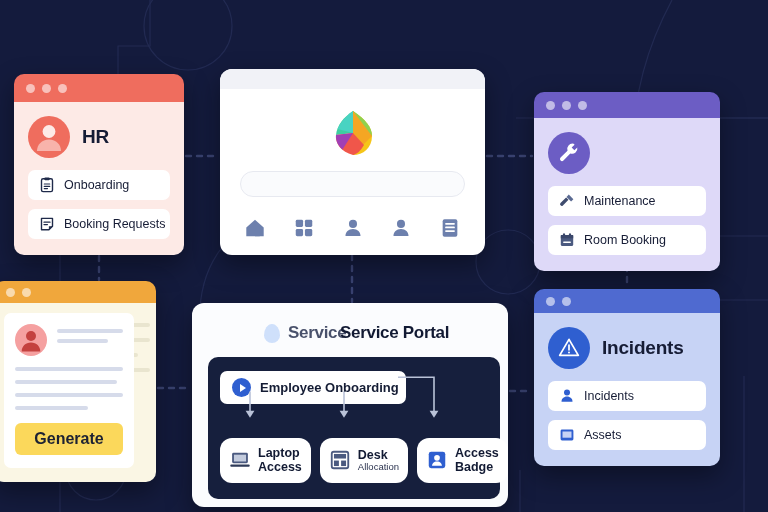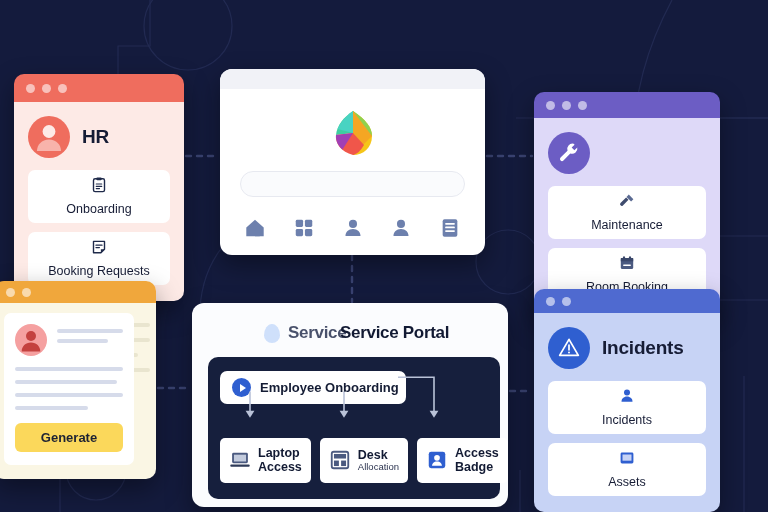--- a/index.html
+++ b/index.html
@@ -21,21 +21,21 @@
   .dot { width:9px; height:9px; border-radius:50%; background:rgba(255,255,255,.58); }
   .body { padding:14px 14px 16px; }
 
   .avatar-row { display:flex; align-items:center; gap:12px; margin-bottom:12px; }
   .avatar { width:42px; height:42px; border-radius:50%; display:flex;
             align-items:center; justify-content:center; flex:none; position:relative;
             overflow:hidden; }
   .card-title { font-size:19px; font-weight:bold; color:#161c35; letter-spacing:-.2px; }
 
   .row { display:flex; align-items:center; gap:9px; background:#fff;
-         border-radius:7px; padding:7px 11px; margin-top:9px;flex-direction:column; }
+         border-radius:7px; padding:7px 11px; margin-top:9px; }
   .row:first-of-type { margin-top:0; }
   .row-label { font-size:12.5px; color:#161c35; font-weight:500; white-space:nowrap; }
   .row-ico { width:16px; height:16px; flex:none; display:block; }
 
   
   #hr { left:14px; top:74px; width:170px; }
   #hr .bar { background:#ef6d5e; height:28px; }
   #hr .body { background:#fdeae6; }
 
   
@@ -67,21 +67,21 @@
   #gen .body { background:#faf6e4; padding:10px 22px 14px 10px; min-height:160px;
                position:relative; }
   .gencard { background:#fff; border-radius:7px; padding:11px 11px 13px;
              position:relative; z-index:2; }
   .gen-head { display:flex; gap:10px; align-items:flex-start; margin-bottom:11px; }
   .gen-av { width:32px; height:32px; border-radius:50%; flex:none; overflow:hidden;
             position:relative; background:#f5a0a0; }
   .gen-lines { flex:1; padding-top:5px; display:flex; flex-direction:column; gap:6px; }
   .sk { height:4px; border-radius:2px; background:#d6dbea; }
   .gen-body { display:flex; flex-direction:column; gap:9px; margin-bottom:13px; }
-  .gen-btn { background:#fbd85b; color:#1d2233; font-size:13px; font-weight:bold;
+  .gen-btn { background:#fbd85b; color:#1d2233; font-size:16px; font-weight:bold;
              border:none; border-radius:6px; padding:7px 0; width:100%;
              text-align:center; cursor:pointer; }
   .behind { position:absolute; right:6px; top:20px; width:44px;
             display:flex; flex-direction:column; gap:11px; z-index:1; }
   .behind .sk { background:#e9e5cf; }
 
   
   #sp { left:192px; top:303px; width:316px; background:#fbfcfe;
         border-radius:12px; overflow:visible; }
   .sp-head { height:46px; display:flex; align-items:center; justify-content:center;
@@ -96,21 +96,21 @@
                padding:14px 12px 16px; position:relative; }
   .flow-top { background:#ffffff; border-radius:7px; padding:7px 12px;
               display:flex; align-items:center; gap:9px; width:186px; }
   .flow-top-label { font-size:13px; font-weight:bold; color:#141c34; white-space:nowrap; }
   .play { width:19px; height:19px; border-radius:50%; background:#2f5fd0; flex:none;
           display:flex; align-items:center; justify-content:center; }
   .play span { width:0; height:0; border-left:6px solid #fff;
                border-top:4px solid transparent; border-bottom:4px solid transparent;
                margin-left:2px; }
   .flow-bottom { display:flex; gap:9px; margin-top:34px; }
-  .leaf { background:#fff; border-radius:5px; padding:8px 9px; display:flex;
+  .leaf { background:#fff; border-radius:12px; padding:8px 9px; display:flex;
           align-items:center; gap:7px; flex:1; }
   .leaf-ico { width:22px; height:22px; flex:none; }
   .leaf-txt { display:flex; flex-direction:column; line-height:1.15; }
   .leaf-l1 { font-size:12.5px; font-weight:bold; color:#121a33; white-space:nowrap; }
   .leaf-l2 { font-size:12.5px; font-weight:bold; color:#121a33; white-space:nowrap; }
   .leaf-l2.small { font-size:9.5px; font-weight:normal; color:#2c3450; }
   .arrows { position:absolute; left:0; top:0; width:100%; height:100%;
             pointer-events:none; }
 </style>
 </head>

